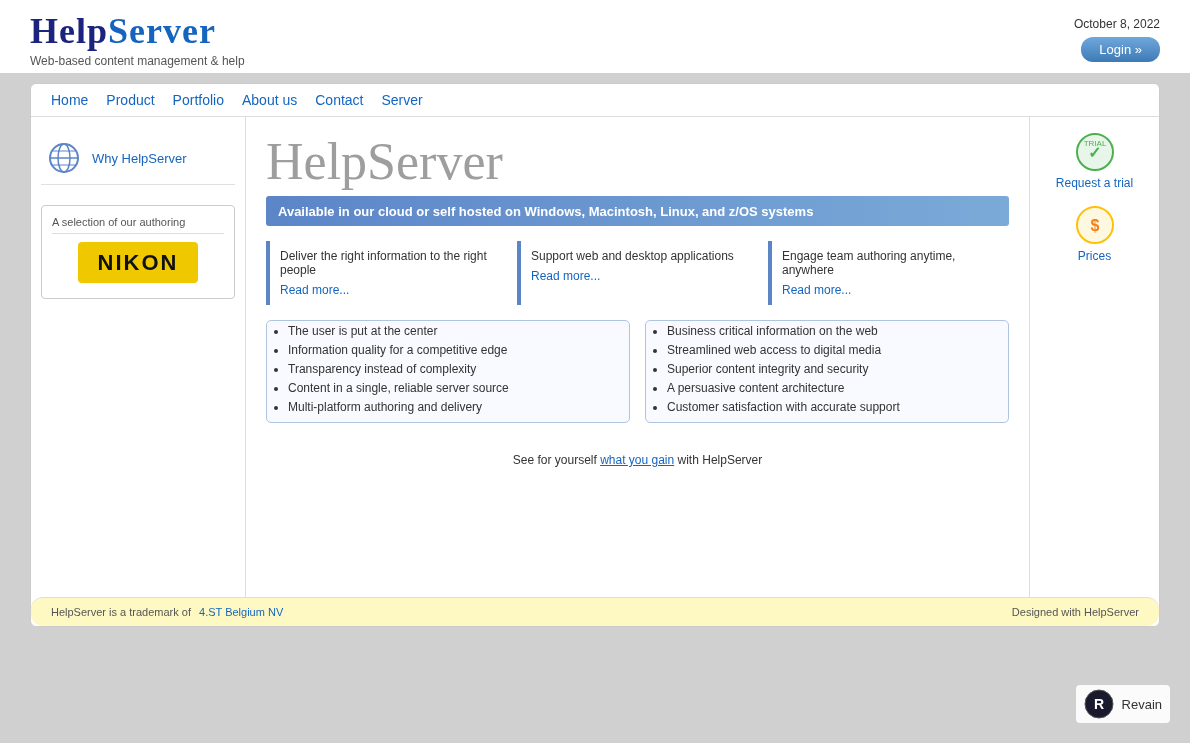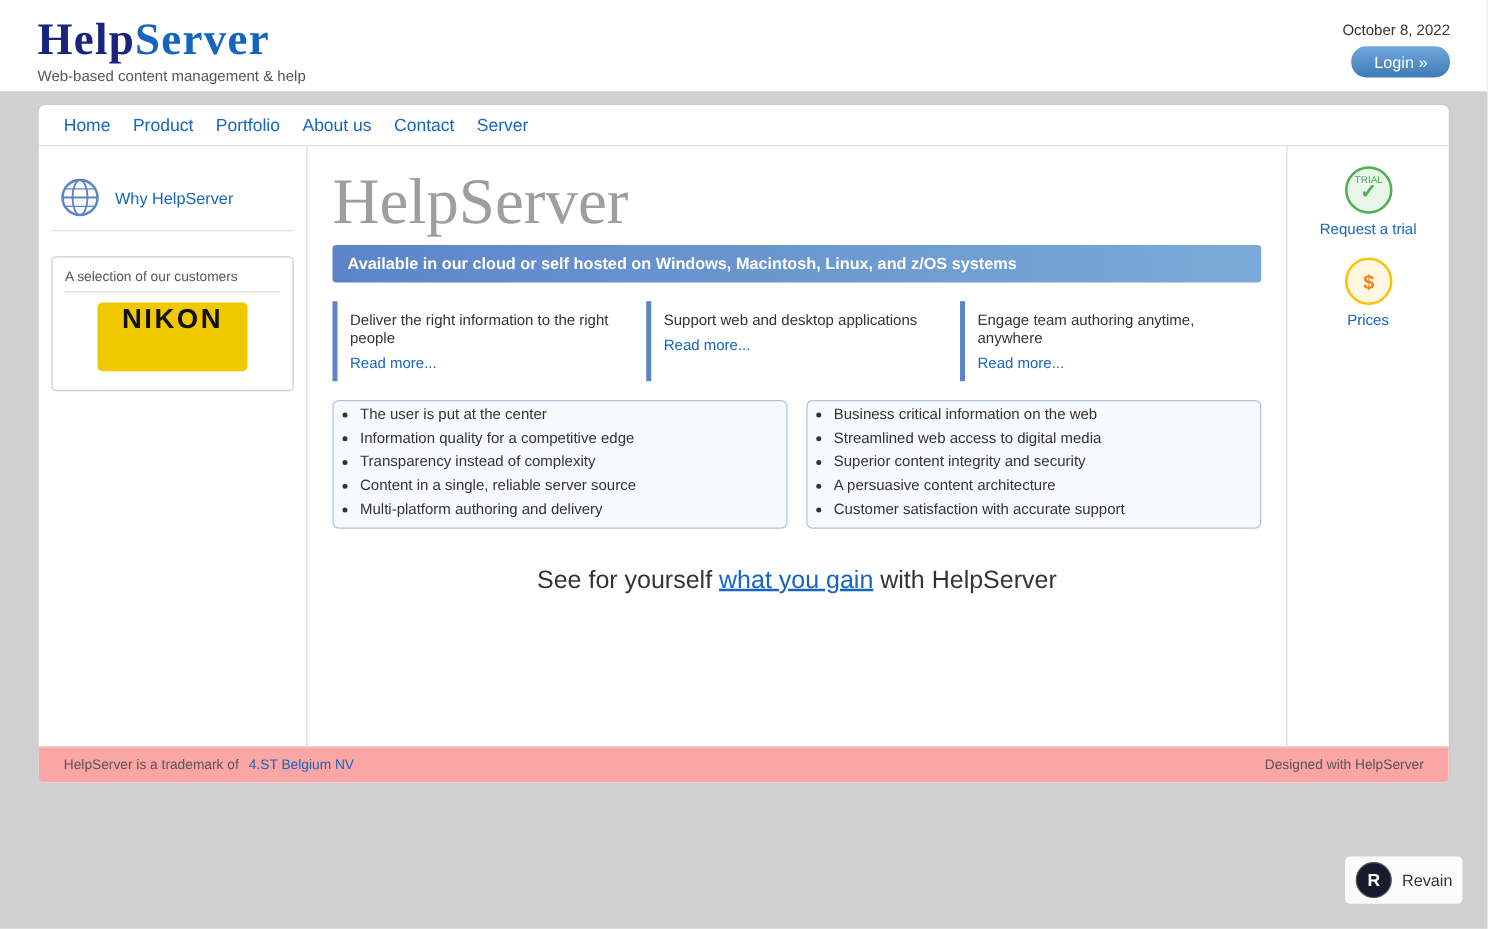--- a/index.html
+++ b/index.html
@@ -183,21 +183,21 @@
     .feature-list li {
       font-size: 12px;
       color: #333;
       margin-bottom: 5px;
     }
 
     
     .see-section {
       text-align: center;
       padding: 10px;
-      font-size: 20px;
+      font-size: 12px;
       color: #333;
     }
     .see-section a {
       color: #1565c0;
       text-decoration: underline;
       cursor: pointer;
     }
 
     
     .right-sidebar {
@@ -221,51 +221,53 @@
       height: 40px;
     }
     .right-label {
       font-size: 12px;
       color: #1565c0;
       text-align: center;
     }
 
     
     .footer {
-      background: #fca5a5;
+      background: #fef9c3;
       border-top: 1px solid #ddd;
       padding: 8px 20px;
       display: flex;
       align-items: flex-start;
       justify-content: space-between;
       font-size: 11px;
       color: #555;
       flex-wrap: wrap;
       gap: 5px;
+      border-radius: 12px;
     }
     .footer a {
       color: #1565c0;
       text-decoration: none;
       margin: 0 5px;
     }
     .footer-trademark { font-size: 11px; }
     .footer-trademark a { color: #1565c0; }
 
     
     .puzzle-svg { width: 36px; height: 36px; }
     .globe-svg { width: 36px; height: 36px; }
 
     
     .nikon-container {
       background: #f0c800;
       border-radius: 4px;
       display: flex;
+      align-items: center;
       justify-content: center;
       width: 120px;
-      height: 55px;
+      height: 41px;
       margin: 5px auto;
     }
     .nikon-text {
       font-size: 22px;
       font-weight: bold;
       color: #111;
       font-family: Arial, sans-serif;
       letter-spacing: 2px;
     }
 
@@ -325,21 +327,21 @@
             <ellipse cx="18" cy="18" rx="6" ry="14" fill="none" stroke="#5c85c8" stroke-width="1.5"></ellipse>
             <line x1="4" y1="18" x2="32" y2="18" stroke="#5c85c8" stroke-width="1.5"></line>
             <line x1="6" y1="11" x2="30" y2="11" stroke="#5c85c8" stroke-width="1"></line>
             <line x1="6" y1="25" x2="30" y2="25" stroke="#5c85c8" stroke-width="1"></line>
           </svg>
         </div>
         <span class="sidebar-label">Why HelpServer</span>
       </div>
 
       <div class="customers-box">
-        <div class="customers-title">A selection of our customers</div>
+        <div class="customers-title">A selection of our authoring</div>
         <div class="nikon-container">
           <span class="nikon-text">NIKON</span>
         </div>
       </div>
     </div>
 
     <div class="main-content">
       <div class="hs-big-title">HelpServer</div>
 
       <div class="available-bar">

